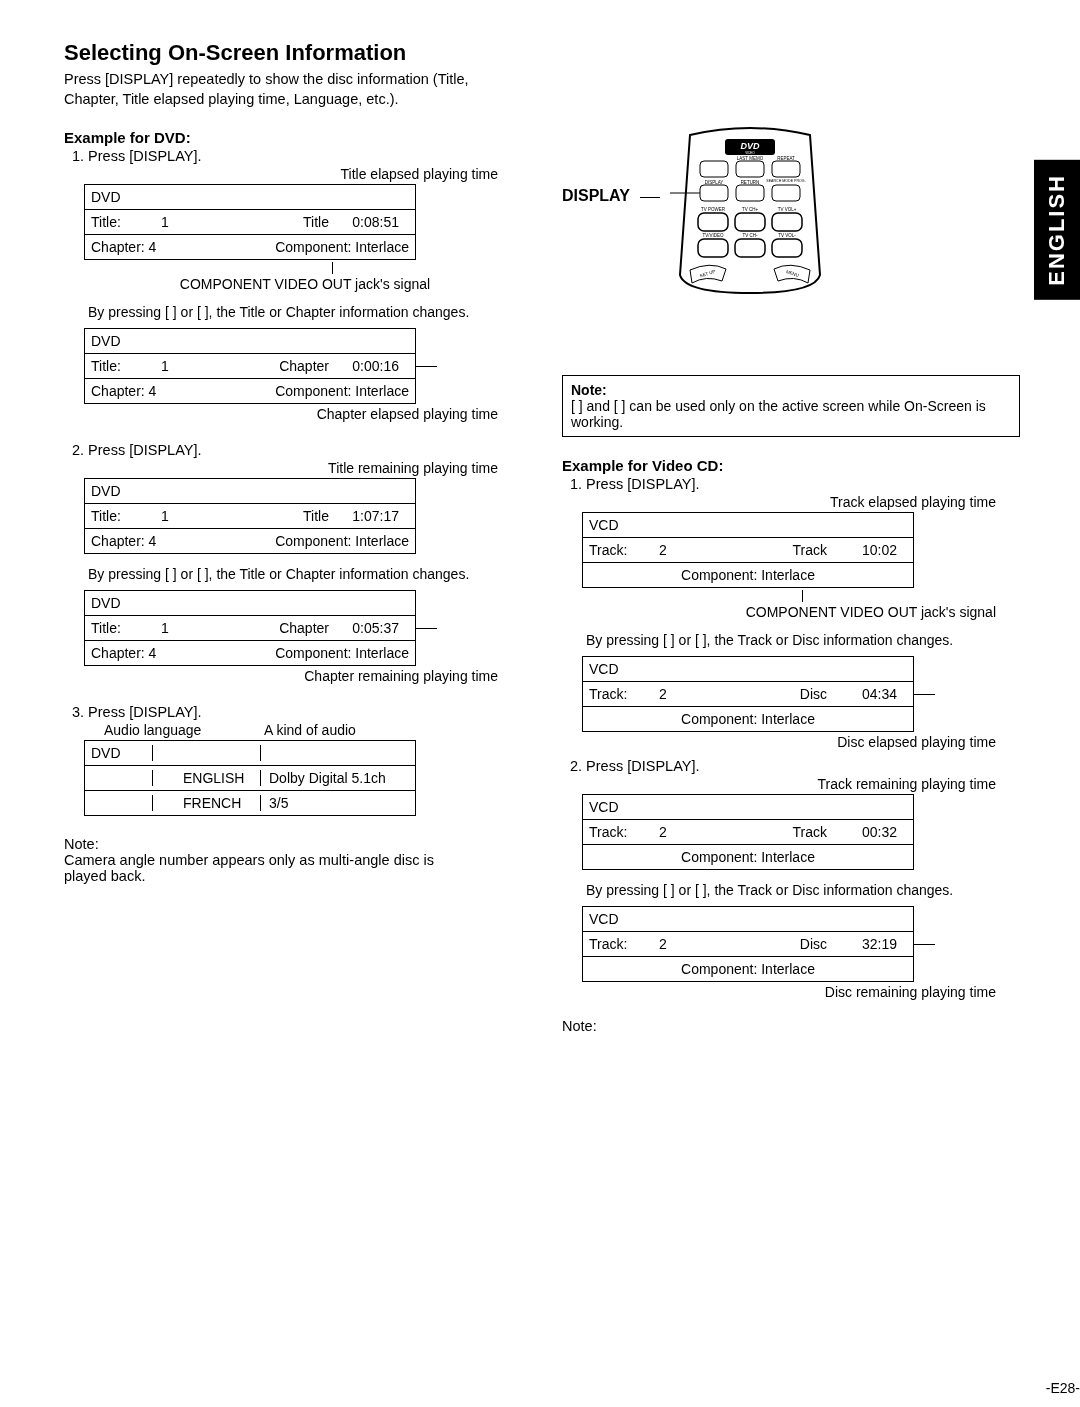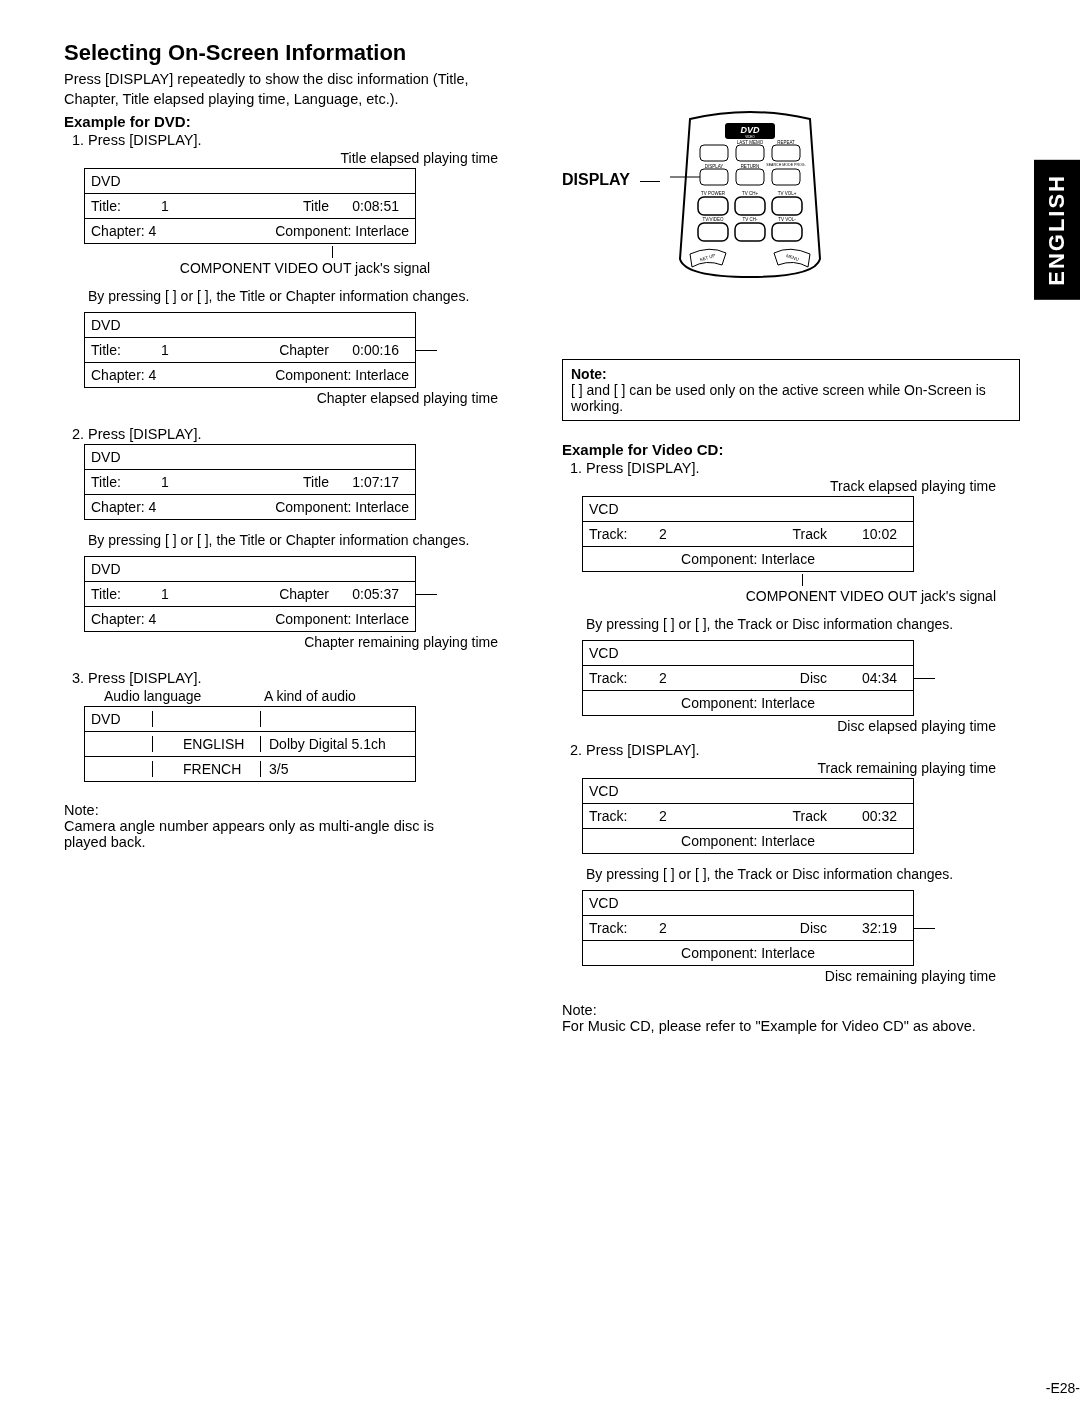--- a/index.html
+++ b/index.html
@@ -30,20 +30,21 @@
     padding: 14px 10px;
   }
   h1.title {
     font-size: 22px;
     font-weight: bold;
     margin: 0 0 4px 0;
   }
   .intro {
     font-size: 14.5px;
     line-height: 1.35;
+    margin-bottom: 16px;
     max-width: 410px;
   }
   .columns {
     display: flex;
     gap: 40px;
   }
   .col {
     flex: 1;
     min-width: 0;
   }
@@ -229,20 +230,21 @@
         </div>
         <div class="row">
           <span class="cell" style="width:90px">Chapter:  4</span>
           <span class="grow r">Component: Interlace</span>
         </div>
       </div>
       <div class="caption">Chapter elapsed playing time</div>
 
       <div class="big-gap"></div>
       <div class="step">2.   Press [DISPLAY].</div>
+      <div class="caption">Title remaining playing time</div>
       <div class="osd">
         <div class="row">
             <span class="cell">DVD</span>
             <span class="grow"></span>
           </div>
         <div class="row">
           <span class="cell" style="width:60px">Title:</span>
           <span class="cell" style="width:30px">1</span>
           <span class="grow r">Title</span>
           <span class="cell r" style="width:70px">1:07:17</span>
@@ -428,18 +430,17 @@
           <span class="cell" style="width:60px">Track:</span>
           <span class="cell" style="width:30px">2</span>
           <span class="grow r">Disc</span>
           <span class="cell r" style="width:70px">32:19</span>
         </div>
         <div class="bottom">Component: Interlace</div>
       </div>
       <div class="caption">Disc remaining playing time</div>
 
       <div style="margin-top:18px;font-size:14.5px">Note:</div>
-      <div style="font-size:14.5px">For Music CD, please refer to "Example for Video CD" as above.</div>
     </div>
   </div>
 
   <div class="page-num">-E28-</div>
 </div>
 
 </body></html>

